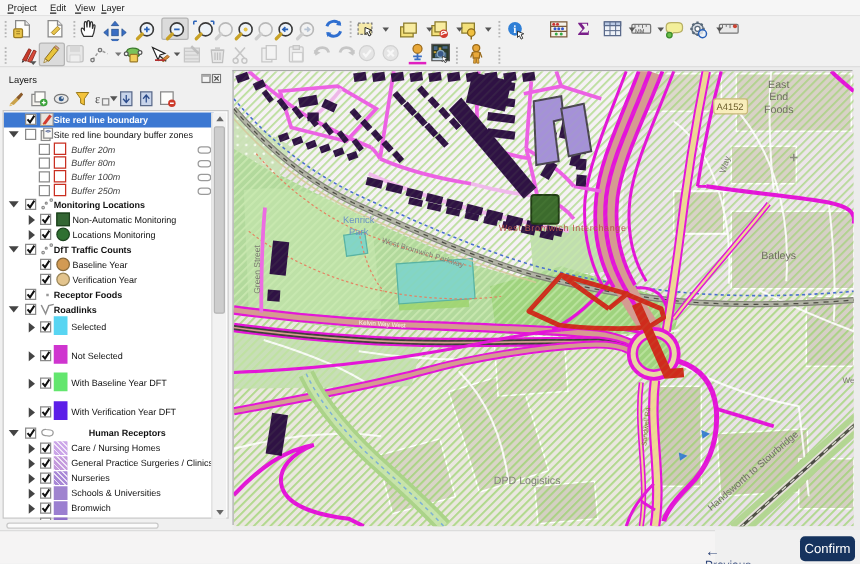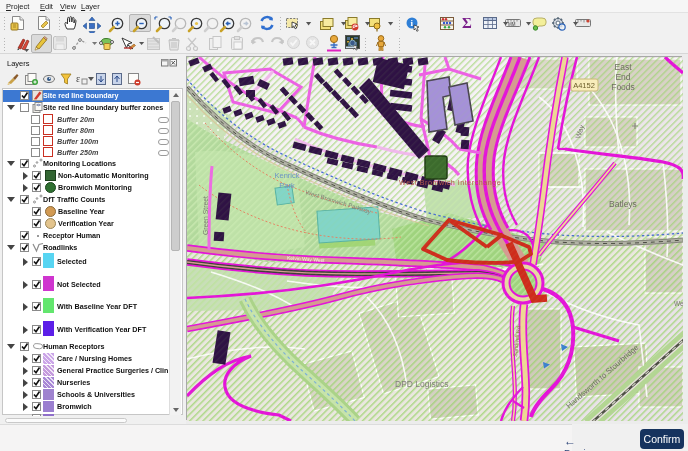--- a/index.html
+++ b/index.html
@@ -17,21 +17,21 @@
 .pressed { background:#dbdbdb; border:1px solid #b4b4b4; border-radius:2px; }
 
 #main { position:absolute; left:0; top:54px; width:688px; height:370px; background:#ececec; }
 #panel { position:absolute; left:0; top:0; width:186px; height:370px; background:#f0f0f0; }
 #ptitle { position:absolute; left:7px; top:5px; font-size:7.5px; color:#111; }
 #ptools { position:absolute; left:4px; top:17px; width:178px; height:16px; }
 #tree { position:absolute; left:2px; top:34px; width:181px; height:327px; background:#fff; border:1px solid #c6c6c6; }
 #treeitems { position:absolute; left:0; top:0; width:172px; height:327px; overflow:hidden; font-size:7.2px; color:#111; }
 .row { position:absolute; left:0; width:168px; height:12px; }
 .sel { background:#3c78d2; }
-.lbl { position:absolute; top:1px; white-space:nowrap;font-weight:bold; }
+.lbl { position:absolute; top:1px; white-space:nowrap; }
 .it { font-style:italic; color:#444; }
 .cb { position:absolute; width:9px; height:9px; top:1px; background:#fff; border:1px solid #8a8a8a; }
 .arr { position:absolute; top:3px; width:0; height:0; }
 .ad { border-left:4px solid transparent; border-right:4px solid transparent; border-top:5px solid #444; margin-top:1px; }
 .ar { border-top:4px solid transparent; border-bottom:4px solid transparent; border-left:5px solid #444; }
 .sw { position:absolute; }
 .pill { position:absolute; left:155px; width:11px; height:6px; top:3px; border:1px solid #9a9a9a; border-radius:3px; background:#fdfdfd; }
 
 #vsb { position:absolute; right:1px; top:1px; width:12px; height:325px; background:#f2f2f2; border-left:1px solid #ddd; }
 #vsb .thumb { position:absolute; left:1px; top:11px; width:9px; height:150px; background:#cdcdcd; border:1px solid #b5b5b5; border-radius:2px; }
@@ -470,21 +470,21 @@
               <div class="lbl" style="left:55px;top:1px;">Non-Automatic Monitoring</div>
             </div>
 <div class="row" style="top:93px;height:12px">
               <div class="arr ar" style="left:20px;top:2px"></div>
               <div class="cb" style="left:29px;top:1px">
                 <svg width="9" height="9" style="position:absolute;left:-1px;top:-1px">
                   <path d="M2 4.5 L4 6.8 L7.5 1.5" stroke="#111" stroke-width="1.6" fill="none"></path>
                 </svg>
               </div>
               <div class="sw" style="left:42px;top:0px;width:11px;height:11px;background:#2f7031;border:1.5px solid #1c441e;border-radius:6px;"></div>
-              <div class="lbl" style="left:55px;top:1px;">Bromwich Monitoring</div>
+              <div class="lbl" style="left:55px;top:1px;">Locations Monitoring</div>
             </div>
 <div class="row" style="top:105px;height:12px">
               <div class="arr ad" style="left:4px;top:2px"></div>
               <div class="cb" style="left:17px;top:1px">
                 <svg width="9" height="9" style="position:absolute;left:-1px;top:-1px">
                   <path d="M2 4.5 L4 6.8 L7.5 1.5" stroke="#111" stroke-width="1.6" fill="none"></path>
                 </svg>
               </div>
               <svg width="12" height="11" style="position:absolute;left:29px;top:0">
                 <g fill="none" stroke="#8d8d8d">
@@ -513,21 +513,21 @@
               <div class="sw" style="left:42px;top:0px;width:11px;height:11px;background:#e3c48d;border:1.5px solid #9a8557;border-radius:6px;"></div>
               <div class="lbl" style="left:55px;top:1px;">Verification Year</div>
             </div>
 <div class="row" style="top:141px;height:12px">
               <div class="cb" style="left:17px;top:1px">
                 <svg width="9" height="9" style="position:absolute;left:-1px;top:-1px">
                   <path d="M2 4.5 L4 6.8 L7.5 1.5" stroke="#111" stroke-width="1.6" fill="none"></path>
                 </svg>
               </div>
               <div class="sw" style="left:34px;top:5px;width:2px;height:2px;background:#999"></div>
-              <div class="lbl" style="left:40px;top:1px;"><b>Receptor Human</b></div>
+              <div class="lbl" style="left:40px;top:1px;"><b>Receptor Foods</b></div>
             </div>
 <div class="row" style="top:153px;height:12px">
               <div class="arr ad" style="left:4px;top:2px"></div>
               <div class="cb" style="left:17px;top:1px">
                 <svg width="9" height="9" style="position:absolute;left:-1px;top:-1px">
                   <path d="M2 4.5 L4 6.8 L7.5 1.5" stroke="#111" stroke-width="1.6" fill="none"></path>
                 </svg>
               </div>
               <svg width="13" height="11" style="position:absolute;left:29px;top:0">
                 <path d="M1 2 L4.5 9 L7 2.5 L11 1.5" fill="none" stroke="#8d8d8d" stroke-width="1.2"></path>
@@ -577,21 +577,21 @@
 <div class="row" style="top:252px;height:12px">
               <div class="arr ad" style="left:4px;top:2px"></div>
               <div class="cb" style="left:17px;top:1px">
                 <svg width="9" height="9" style="position:absolute;left:-1px;top:-1px">
                   <path d="M2 4.5 L4 6.8 L7.5 1.5" stroke="#111" stroke-width="1.6" fill="none"></path>
                 </svg>
               </div>
               <svg width="12" height="10" style="position:absolute;left:29px;top:1">
                 <path d="M1.5 3 q1.2-1.8 3.4-1.4 l3.4 0.4 q2.6 0.4 2.2 2.6 q-0.4 2.2-3 2.2 l-3.4-0.4 q-3 0-2.6-3.4z" fill="none" stroke="#9a9a9a" stroke-width="1"></path>
               </svg>
-              <div class="lbl" style="left:40px;top:1px;"><b>Human Receptors</b></div>
+              <div class="lbl" style="left:40px;top:1px;padding-left:28px;"><b>Human Receptors</b></div>
             </div>
 <div class="row" style="top:264px;height:12px">
               <div class="arr ar" style="left:20px;top:2px"></div>
               <div class="cb" style="left:29px;top:1px">
                 <svg width="9" height="9" style="position:absolute;left:-1px;top:-1px">
                   <path d="M2 4.5 L4 6.8 L7.5 1.5" stroke="#111" stroke-width="1.6" fill="none"></path>
                 </svg>
               </div>
               <div class="sw" style="left:40px;top:0px;width:11px;height:11px;background:#cba5e8;background-image:repeating-linear-gradient(45deg,rgba(255,255,255,.75) 0 1px,transparent 1px 3px);"></div>
               <div class="lbl" style="left:54px;top:1px;">Care / Nursing Homes</div>

